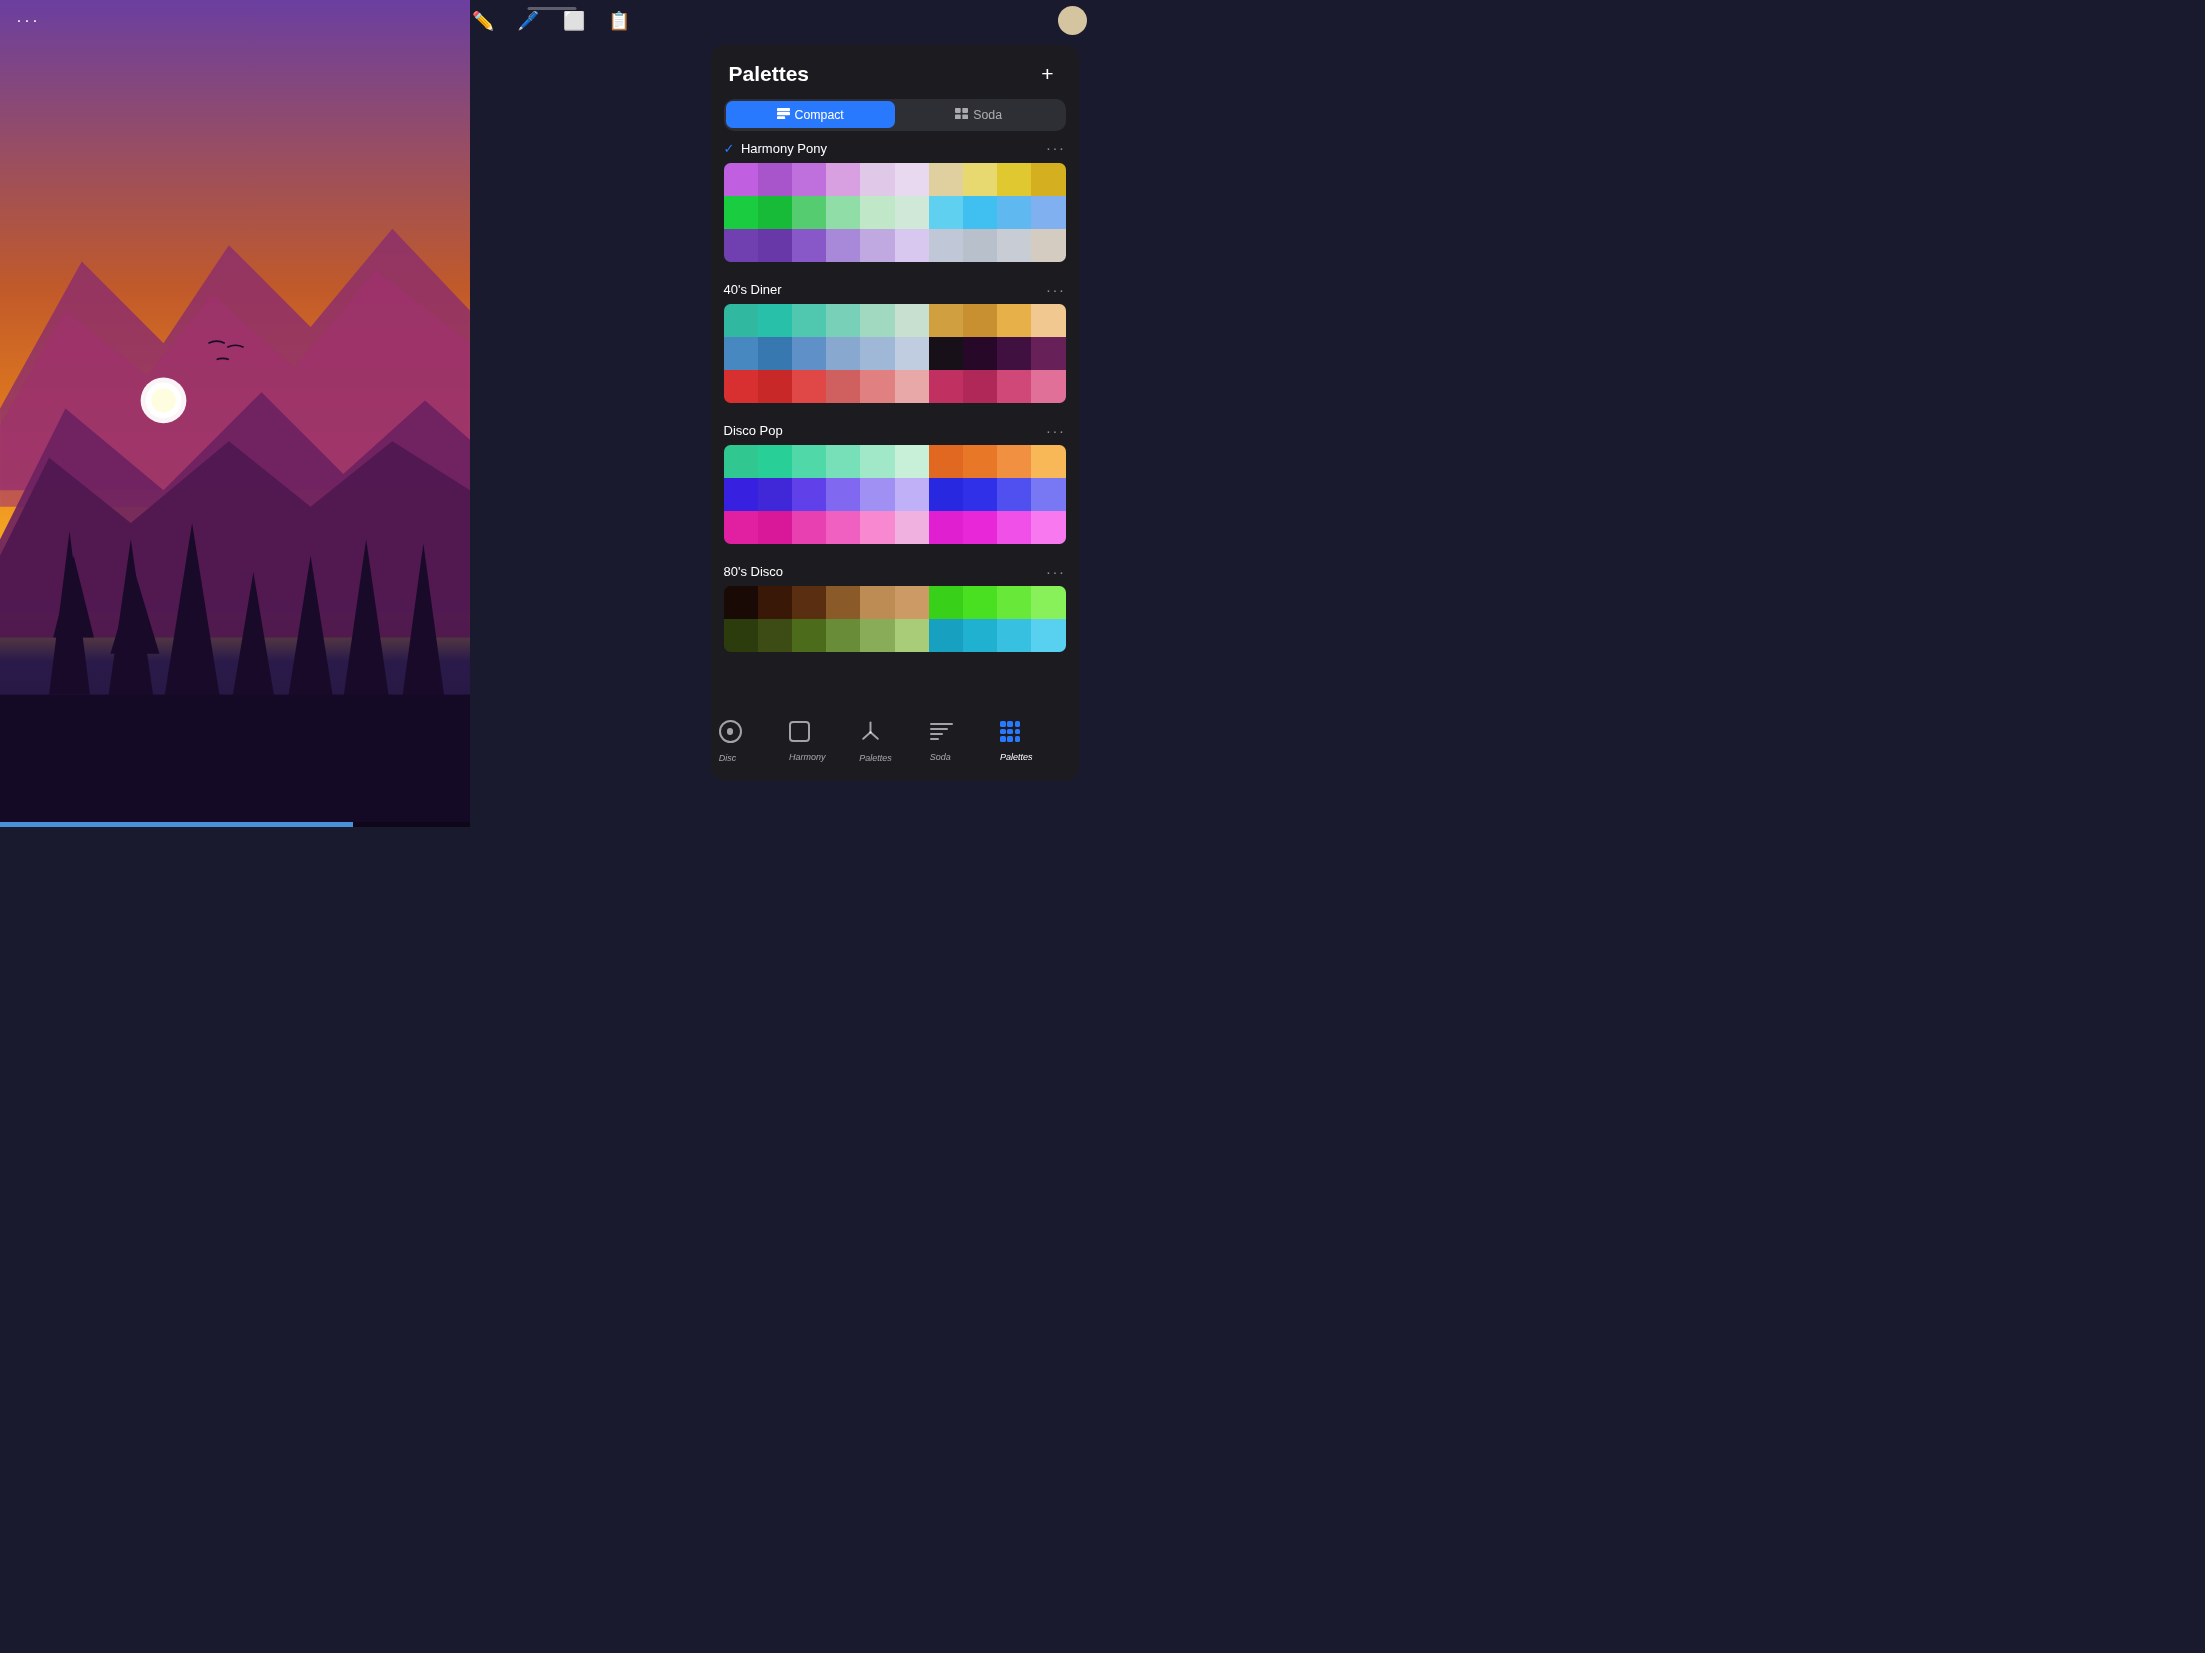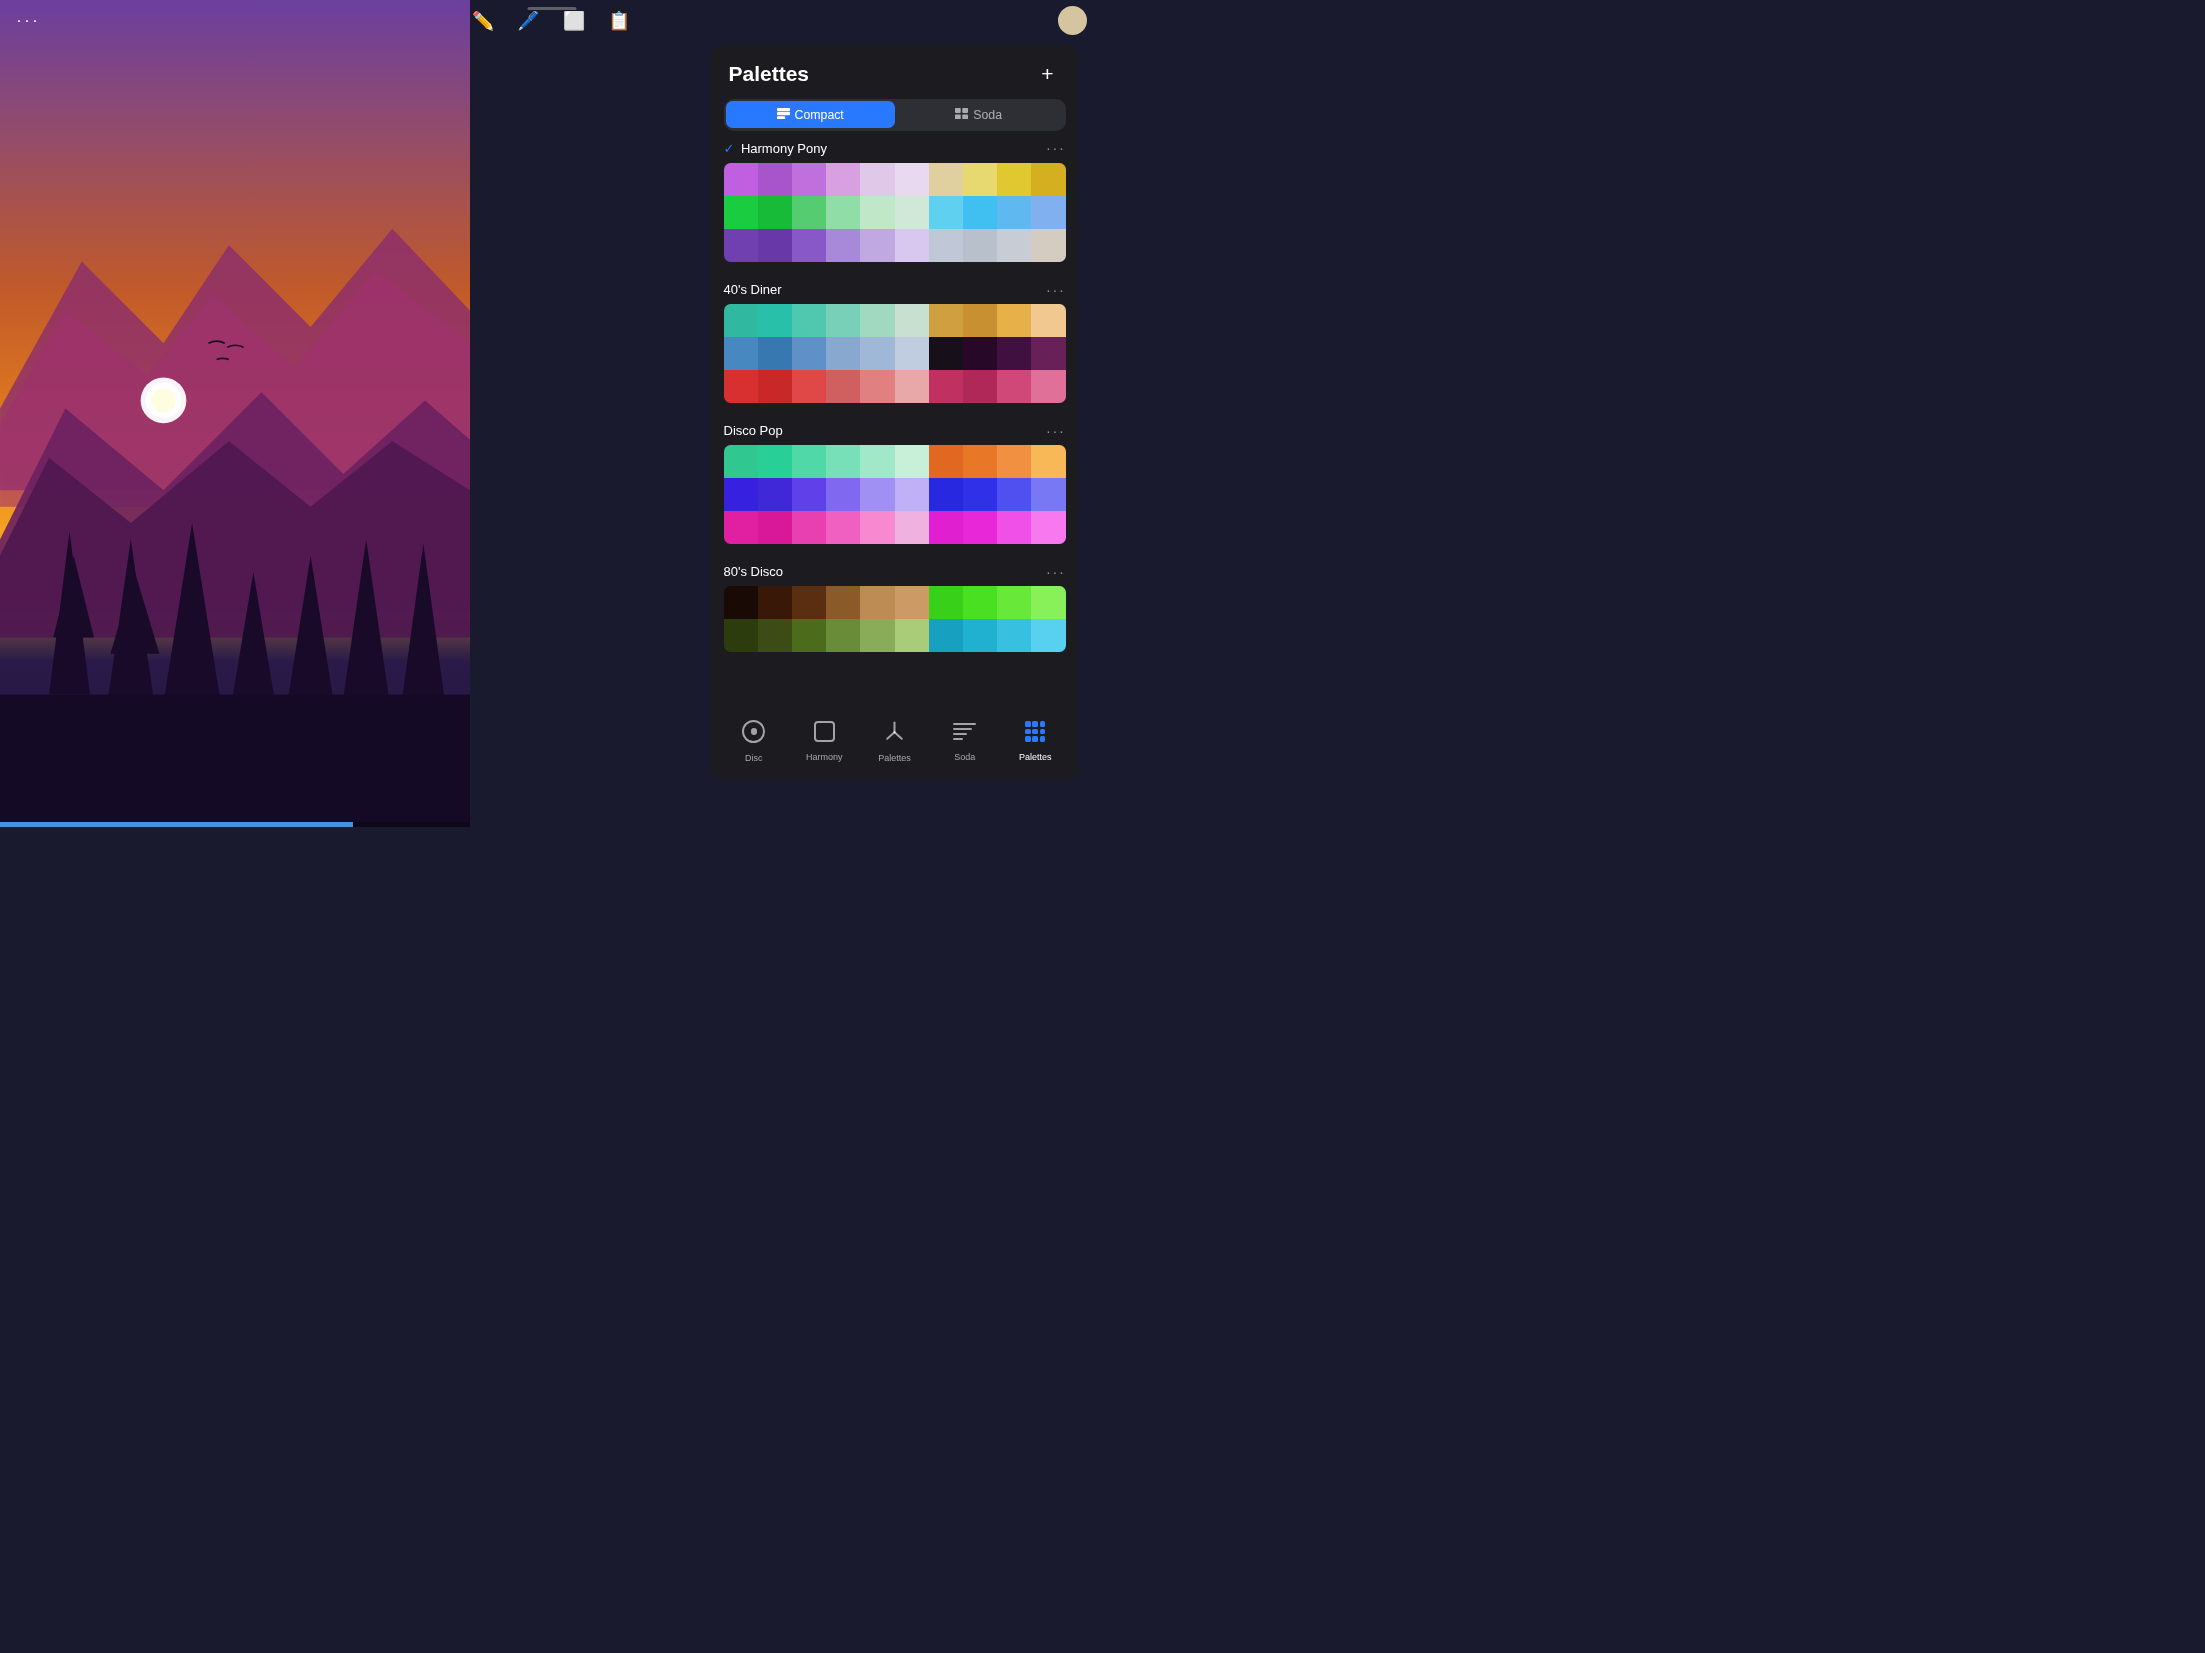--- a/index.html
+++ b/index.html
@@ -197,24 +197,24 @@
       display: flex;
       align-items: center;
       justify-content: space-around;
       padding: 0 8.2px 8.2px 8.2px;
       z-index: 20;
     }
 
     .nav-item {
       display: flex;
       flex-direction: column;
-      align-items: center;
       gap: 10px;
       cursor: pointer;
       flex: 1;
+      font-style: italic;
     }
 
     .nav-label {
       font-size: 9px;
       color: rgba(255,255,255,0.6);
     }
 
     .nav-item.active .nav-label {
       color: white;
     }

